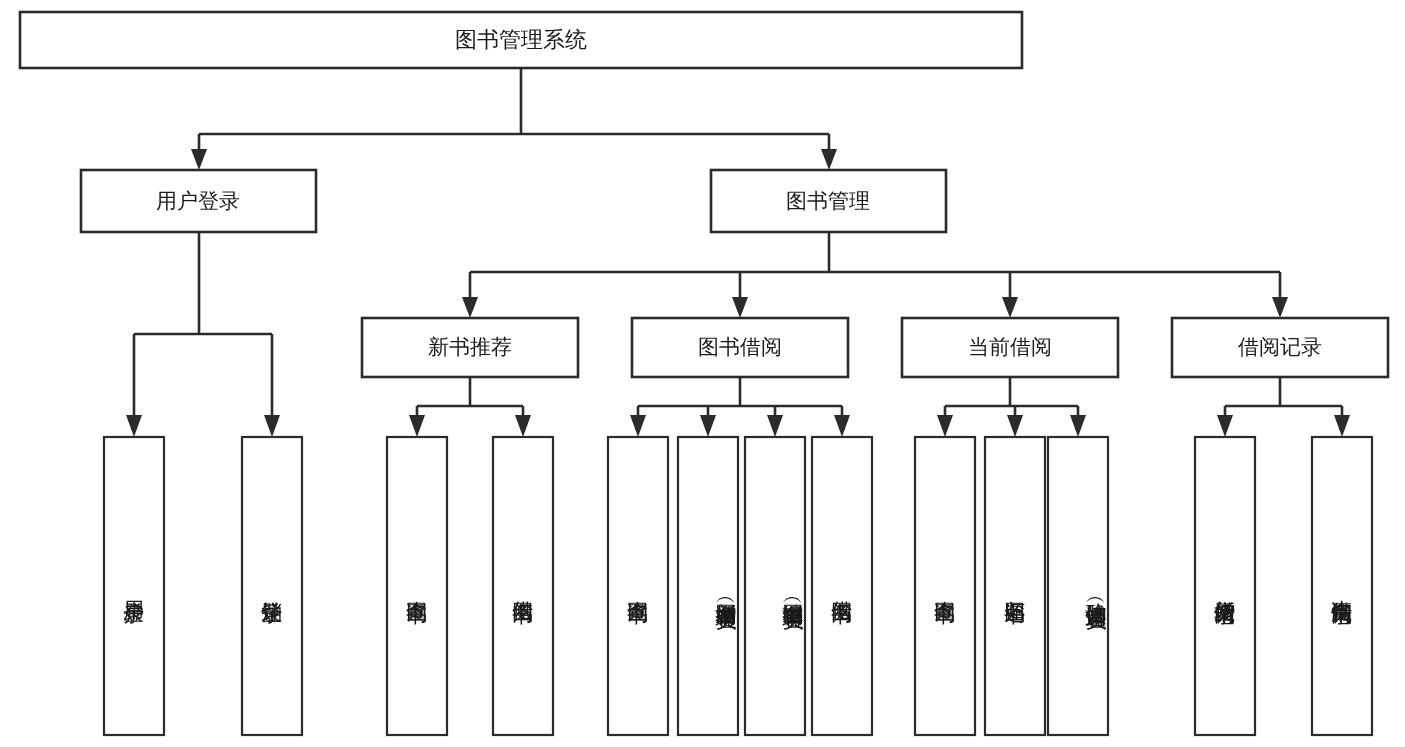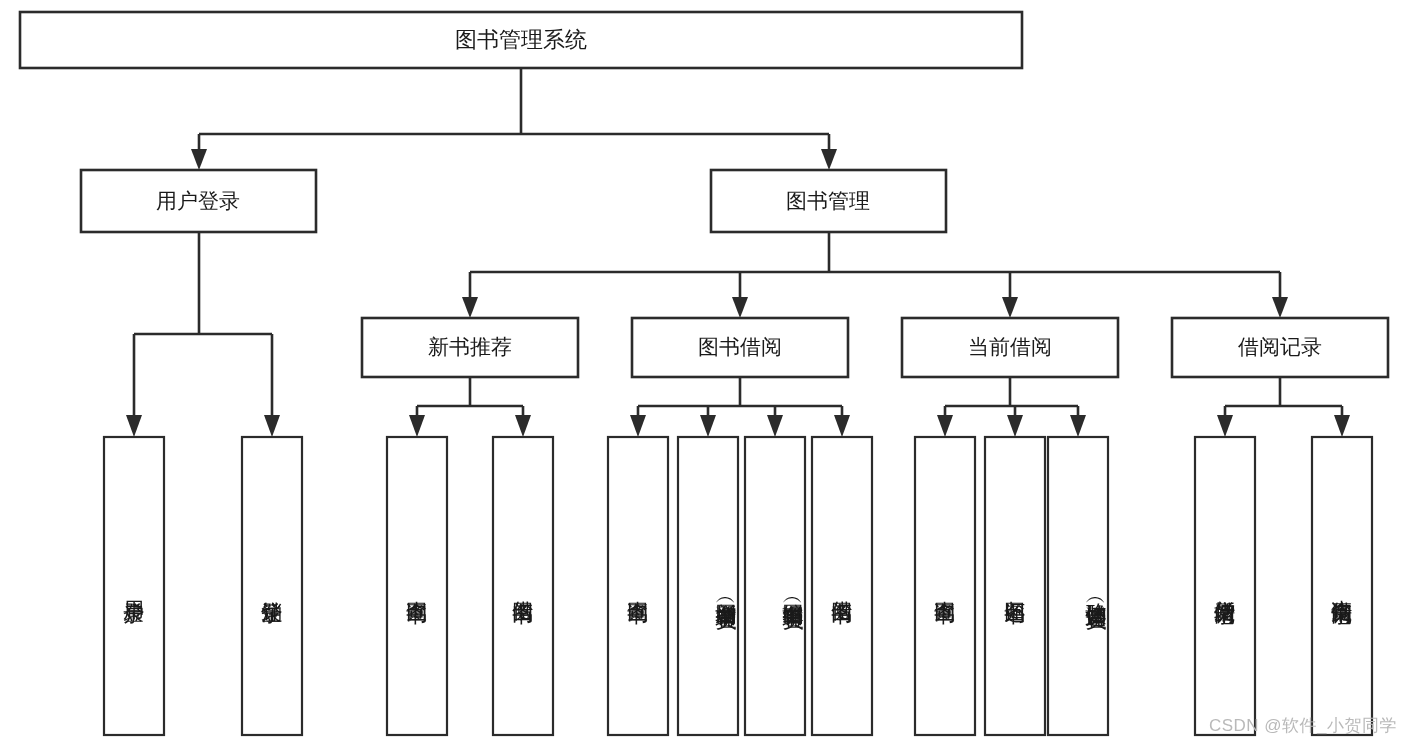--- a/index.html
+++ b/index.html
@@ -204,15 +204,14 @@
   <div class="leaf-text-wrap" style="left:745px; top:437px; width:60px; height:298px; align-items:flex-start; padding-top:8px; box-sizing:border-box;">编辑图书（管理员）</div>
   <div class="leaf-text-wrap" style="left:812px; top:437px; width:60px; height:298px;">借阅图书</div>
 
   <div class="leaf-text-wrap" style="left:915px; top:437px; width:60px; height:298px;">查询图书</div>
   <div class="leaf-text-wrap" style="left:985px; top:437px; width:60px; height:298px;">归还图书</div>
   <div class="leaf-text-wrap" style="left:1048px; top:437px; width:60px; height:298px; align-items:flex-start; padding-top:8px; box-sizing:border-box;">确认归还（管理员）</div>
 
   <div class="leaf-text-wrap" style="left:1195px; top:437px; width:60px; height:298px;">新增借阅记录</div>
   <div class="leaf-text-wrap" style="left:1312px; top:437px; width:60px; height:298px;">查询借阅记录</div>
 
-  <div class="watermark">CSDN @软件_小贺同学</div>
 
 </div>
 
 </body></html>

